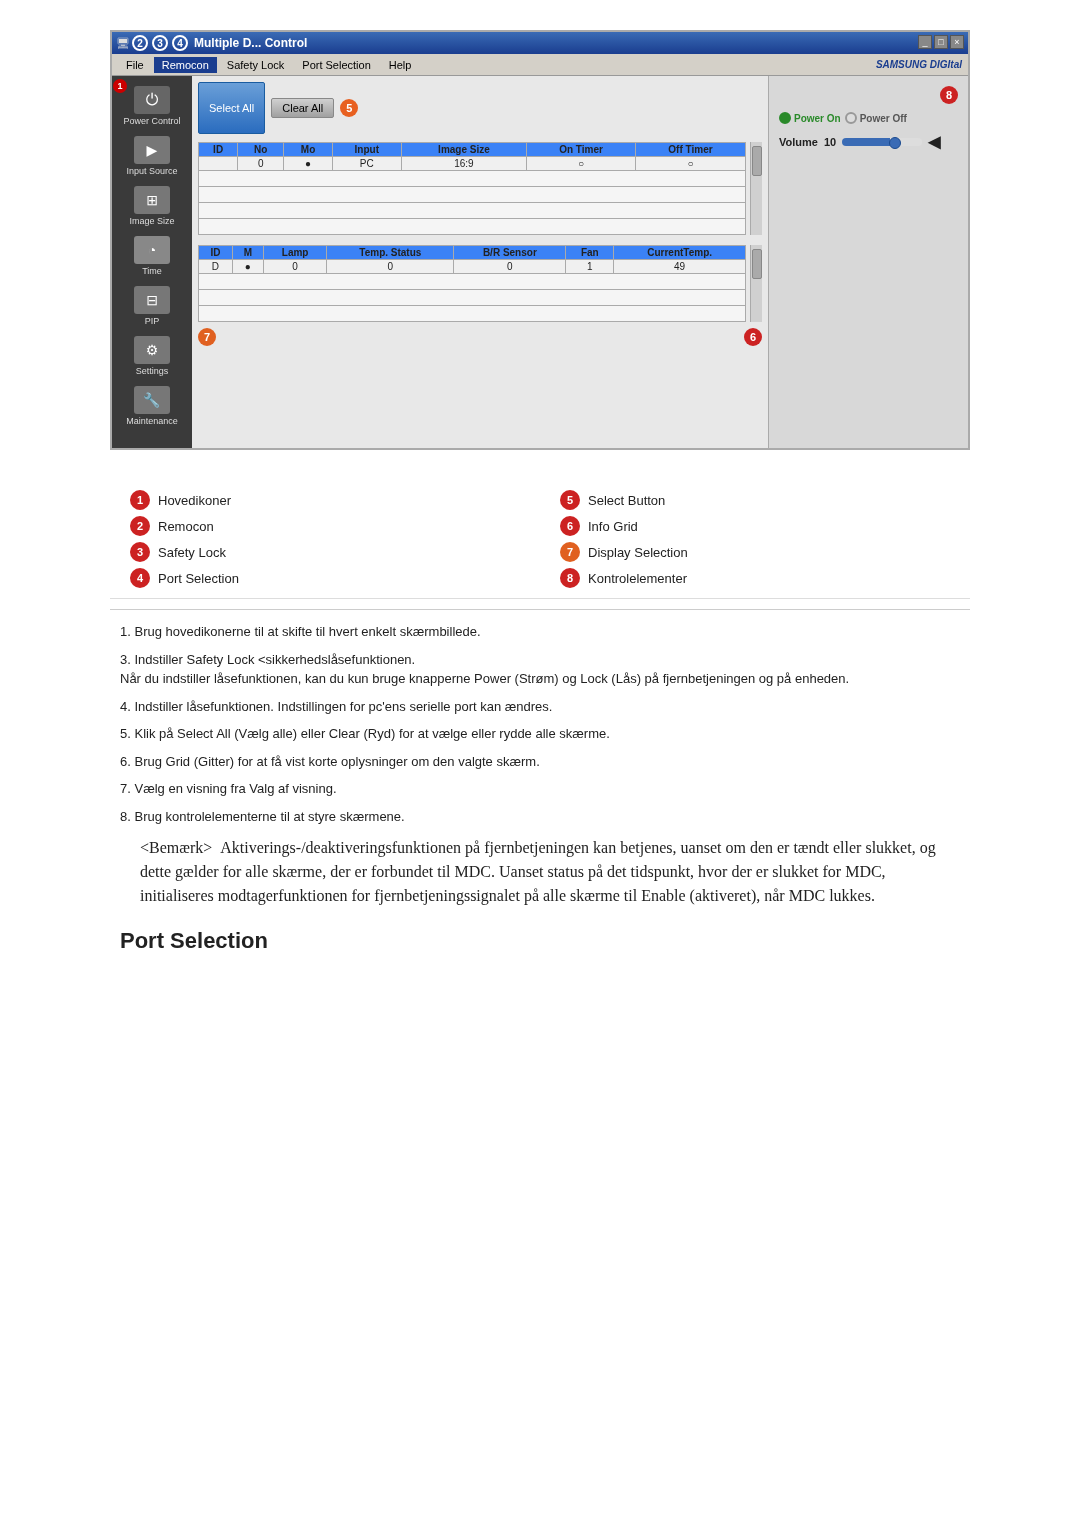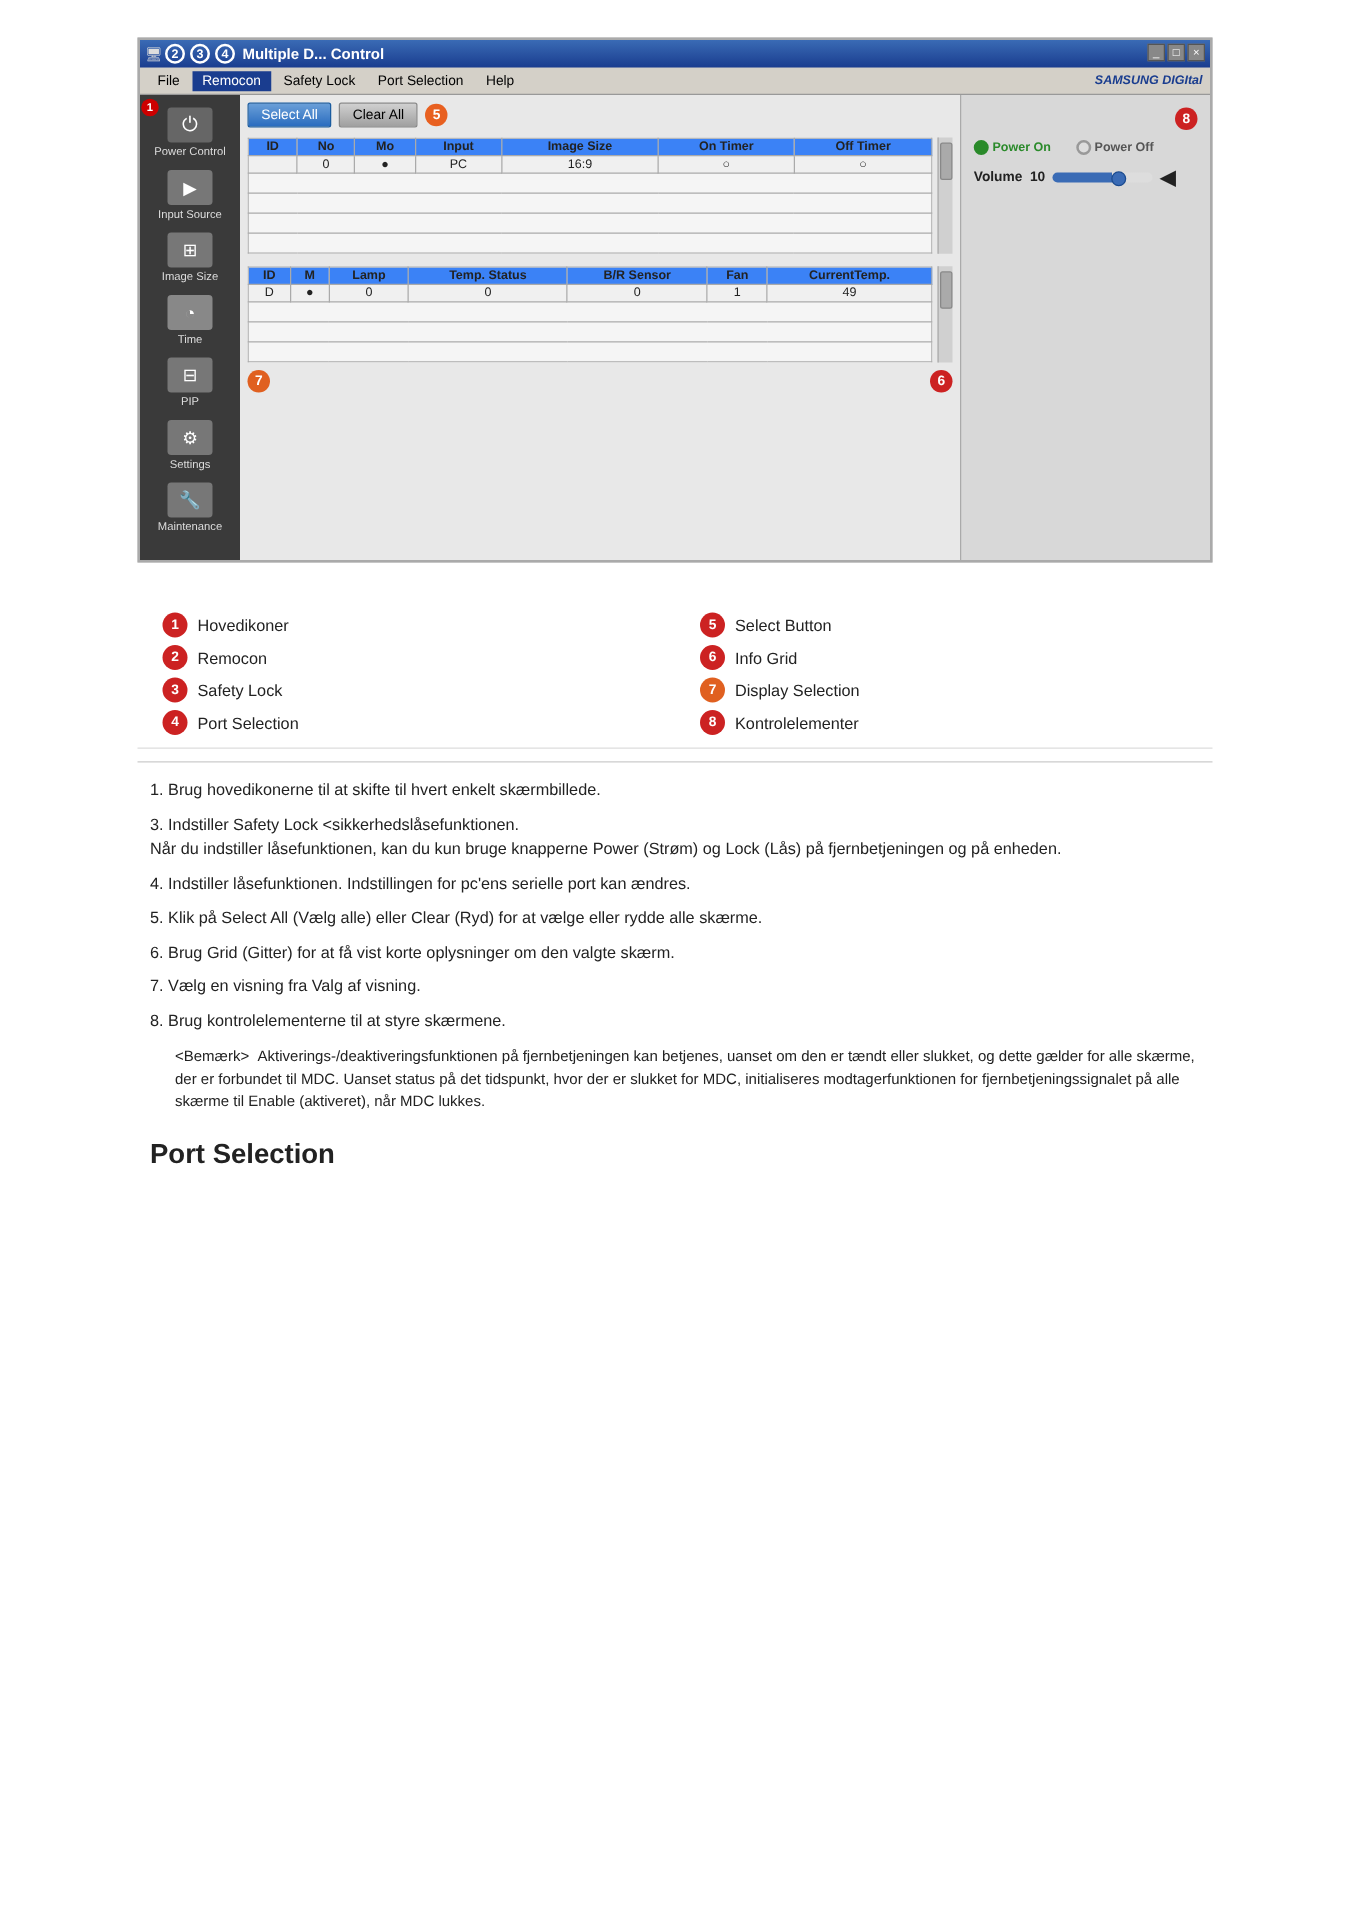--- a/index.html
+++ b/index.html
@@ -159,21 +159,21 @@
       display: flex;
       align-items: center;
       gap: 6px;
       margin-bottom: 4px;
     }
     .btn-select-all {
       background: linear-gradient(to bottom, #6a9fd8, #2a6cbf);
       color: #fff;
       border: 1px solid #1a5ca0;
       font-size: 11px;
-      padding: 3px 10px;
+      padding: 19px 10px;
       cursor: pointer;
       border-radius: 2px;
     }
     .btn-clear-all {
       background: linear-gradient(to bottom, #d0d0d0, #a0a0a0);
       color: #000;
       border: 1px solid #888;
       font-size: 11px;
       padding: 3px 10px;
       cursor: pointer;
@@ -205,21 +205,21 @@
       width: 200px;
       background: #d8d8d8;
       border-left: 1px solid #aaa;
       padding: 10px;
       display: flex;
       flex-direction: column;
       gap: 8px;
     }
     .power-row {
       display: flex;
-      gap: 20px;
+      gap: 4px;
       align-items: center;
     }
     .radio-btn {
       display: flex;
       align-items: center;
       gap: 3px;
       font-size: 10px;
       font-weight: bold;
     }
     .radio-circle {
@@ -318,22 +318,23 @@
       font-size: 13px;
       line-height: 1.5;
     }
     .desc-list > li::before {
       content: attr(data-num) '. ';
       font-weight: normal;
     }
     .note-box {
       margin-left: 20px;
       margin-top: 4px;
-      font-size: 12px;
+      font-size: 16px;
       line-height: 1.5;
+      font-family: Liberation Serif, serif;
     }
 
     
     .page-title {
       width: 860px;
       margin: 20px auto 10px auto;
       font-size: 22px;
       font-weight: bold;
       padding-left: 10px;
     }

